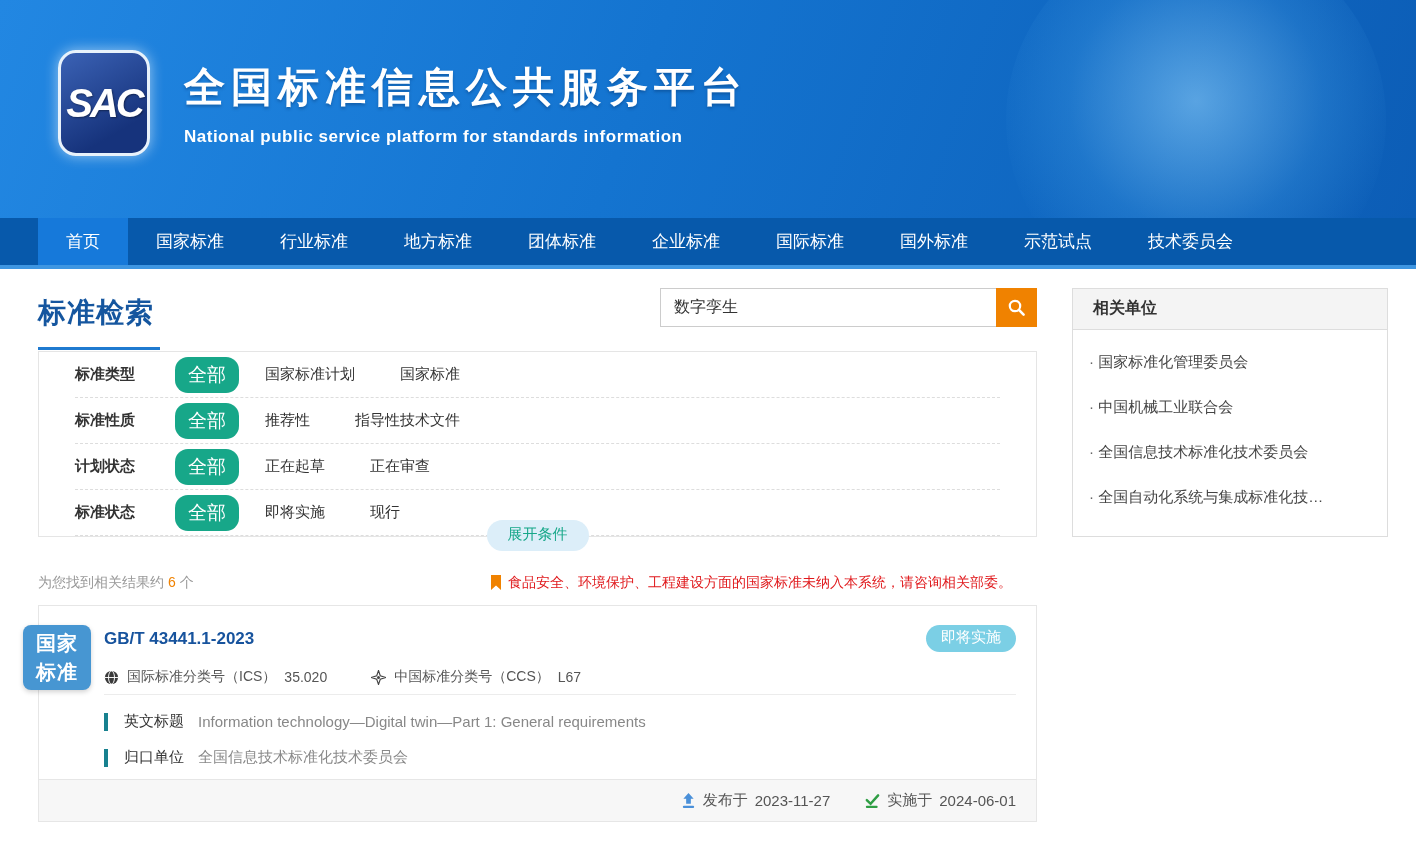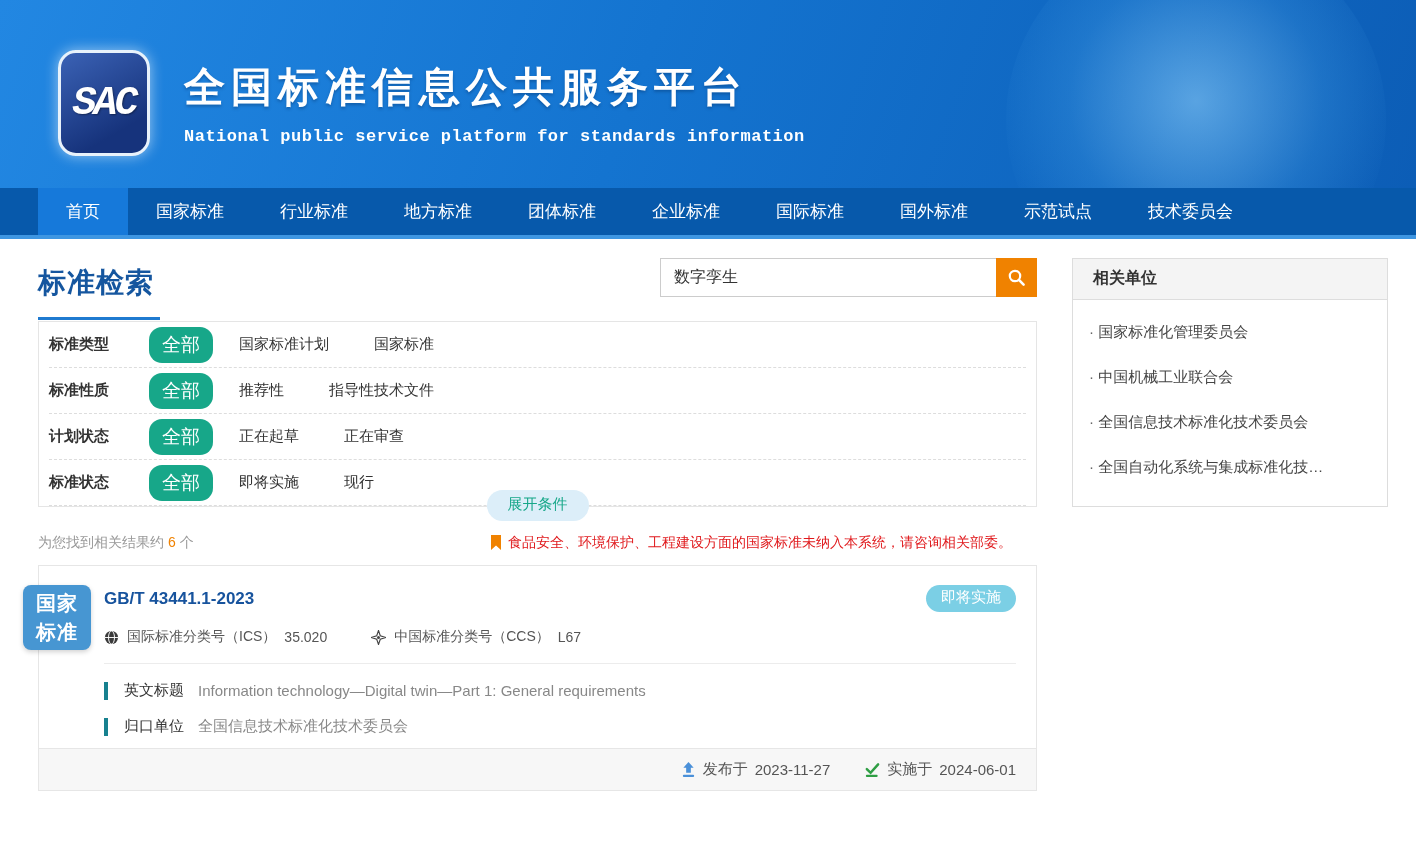--- a/index.html
+++ b/index.html
@@ -2,22 +2,22 @@
 <html><head>
 <meta charset="utf-8">
 <style>
   * { box-sizing: border-box; }
   html,body { margin:0; padding:0; }
   body {
     width:1416px; height:845px; overflow:hidden; background:#fff;
     font-family:"Liberation Sans","DejaVu Sans",sans-serif;
   }
   
-  .site-header { position:relative; height:188px; overflow:hidden;
-    background:linear-gradient(110deg,#2287e2 0%,#1474d0 45%,#0c5db6 100%);font-family:Liberation Mono, monospace; }
+  .site-header { position:relative; height:218px; overflow:hidden;
+    background:linear-gradient(110deg,#2287e2 0%,#1474d0 45%,#0c5db6 100%); }
   .globe-decor { position:absolute; right:30px; top:-70px; width:380px; height:380px; border-radius:50%;
     background:radial-gradient(circle at 50% 45%, rgba(150,215,255,.55) 0%, rgba(70,160,230,.28) 45%, rgba(20,100,190,0) 72%); }
   .header-inner { position:absolute; left:58px; top:50px; display:flex; align-items:center; gap:34px; }
   .logo { width:92px; height:106px; border-radius:18px; flex:0 0 auto;
     background:linear-gradient(150deg,#3b62b5 0%,#16337c 75%);
     border:3px solid #e8f2fb; box-shadow:0 0 14px rgba(255,255,255,.55);
     display:flex; align-items:center; justify-content:center; }
   .logo-text { color:#fff; font-size:40px; font-weight:bold; font-style:italic; letter-spacing:-3px;
     text-shadow:1px 1px 2px rgba(0,0,0,.4); }
   .site-title { margin:0 8px 12px 0; color:#fff; font-size:41px; font-weight:bold; letter-spacing:6px;
@@ -40,49 +40,49 @@
   
   .search-row { display:flex; justify-content:space-between; align-items:flex-start; height:56px; }
   .section-title { margin:6px 0 0 0; font-size:28px; font-weight:bold; color:#15569f; letter-spacing:1px; }
   .title-underline { width:122px; height:3px; background:#1f7ad0; margin-top:15px; }
   .search-box { display:flex; }
   .search-input { width:336px; height:39px; border:1px solid #ccc; border-right:none; padding:0 13px;
     font-size:16px; color:#333; outline:none; font-family:inherit; }
   .search-button { width:41px; height:39px; background:#f08200; border:none; cursor:pointer;
     display:flex; align-items:center; justify-content:center; }
   
-  .filter-box { margin-top:7px; border:1px solid #e5e5e5; position:relative; padding:0 10px; background:#fff; }
+  .filter-box { margin-top:7px; border:1px solid #e5e5e5; position:relative; padding:0 36px; background:#fff; }
   .filter-row { height:46px; display:flex; align-items:center; border-bottom:1px dashed #ddd; }
   .filter-row:last-child { border-bottom:none; }
   .filter-label { width:100px; font-weight:bold; color:#333; font-size:15px; flex:0 0 auto; }
   .all-btn { background:#17a789; color:#fff; border:none; border-radius:13px; font-size:19px;
     padding:5px 13px; margin-right:26px; cursor:pointer; font-family:Liberation Serif, serif; }
   .filter-opt { color:#333; font-size:15px; cursor:pointer; text-decoration:none; }
   .filter-opt + .filter-opt { margin-left:45px; }
   .expand-btn { position:absolute; left:50%; bottom:-15px; transform:translateX(-50%);
     background:#dceef9; color:#17a789; font-size:15px; padding:5px 21px 7px; border-radius:17px;
     cursor:pointer; z-index:2; white-space:nowrap; }
   
-  .result-info { margin-top:27px; display:flex; justify-content:space-between; align-items:flex-start;
+  .result-info { margin-top:37px; display:flex; justify-content:space-between; align-items:flex-start;
     font-size:14px; color:#999; padding-right:25px;gap:12px; }
   .count-num { color:#f08200; margin:0 4px; }
   .notice { display:flex; align-items:center; gap:6px; color:#e0191c; }
   
   .result-card { margin-top:13px; border:1px solid #e6e6e6; position:relative; background:#fff; }
   .type-badge { position:absolute; left:-16px; top:19px; width:68px; height:65px; background:#4796d2;
     border-radius:8px; color:#fff; font-size:20px; font-weight:bold; letter-spacing:1px;
     display:flex; flex-direction:column; align-items:center; justify-content:center; line-height:1.45;
     box-shadow:0 2px 5px rgba(0,0,0,.18); }
   .card-title-row { margin:19px 20px 0 65px; display:flex; align-items:center; }
   .std-code { color:#17539d; font-weight:bold; font-size:17px; margin-right:12px; cursor:pointer; }
   .std-title { font-size:17px; color:#3a74b8; cursor:pointer; }
   .hl { color:#e60000; margin:0 6px; }
   .status-badge { margin-left:auto; background:#7bcfe5; color:#fff; font-size:15px;
     padding:3px 15px 5px; border-radius:14px; white-space:nowrap; }
-  .card-meta { margin:16px 20px 14px 65px; padding-bottom:17px; border-bottom:1px solid #ececec;
+  .card-meta { margin:16px 20px 14px 65px; padding-bottom:8px; border-bottom:1px solid #ececec;
     display:flex; align-items:center; font-size:14px; color:#555; }
   .meta-group { display:flex; align-items:center; gap:8px; }
   .meta-group + .meta-group { margin-left:44px; }
   .card-row { margin:17px 20px 0 65px; display:flex; align-items:center; font-size:15px; }
   .card-row.last { margin-bottom:12px; }
   .teal-bar { width:4px; height:18px; background:#17818f; margin-right:16px; flex:0 0 auto; }
   .row-label { color:#333; margin-right:14px; white-space:nowrap; }
   .row-value { color:#888; }
   .card-footer { border-top:1px solid #e6e6e6; background:#f7f7f7; height:42px;
     display:flex; align-items:center; justify-content:flex-end; padding-right:20px; gap:34px;

